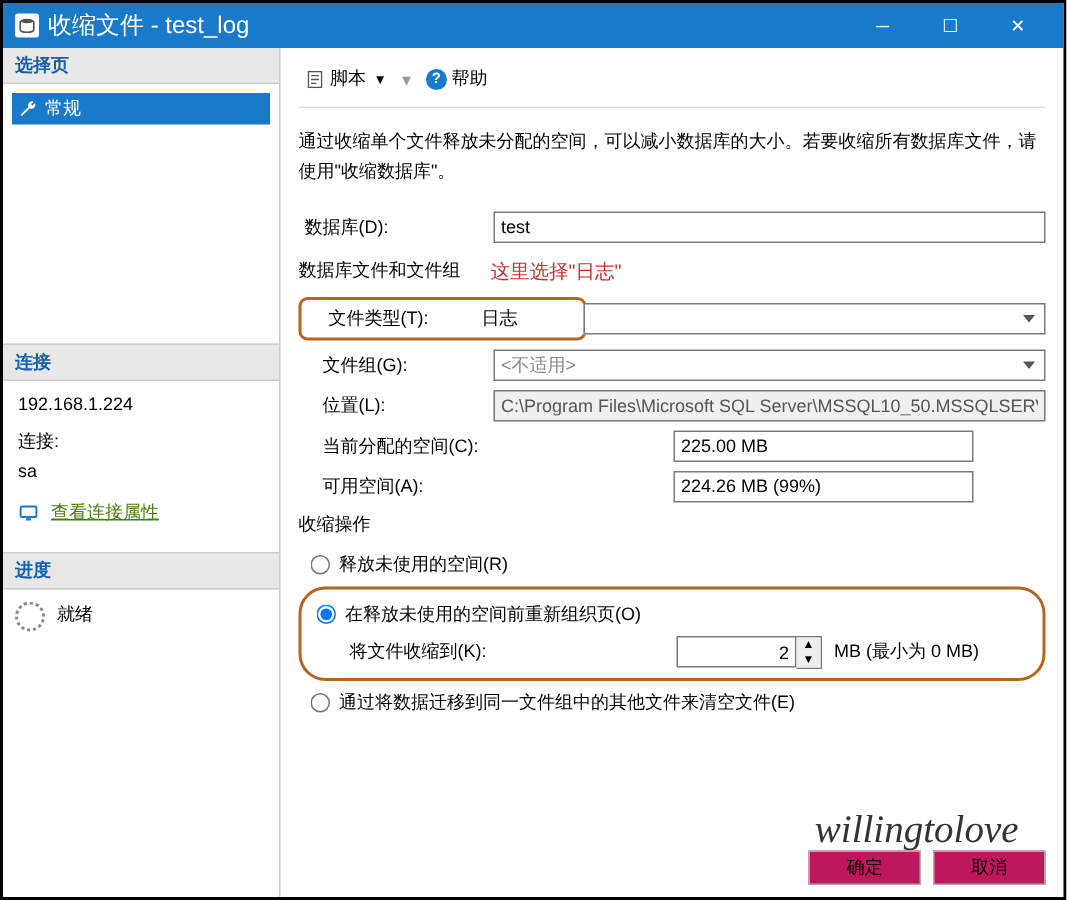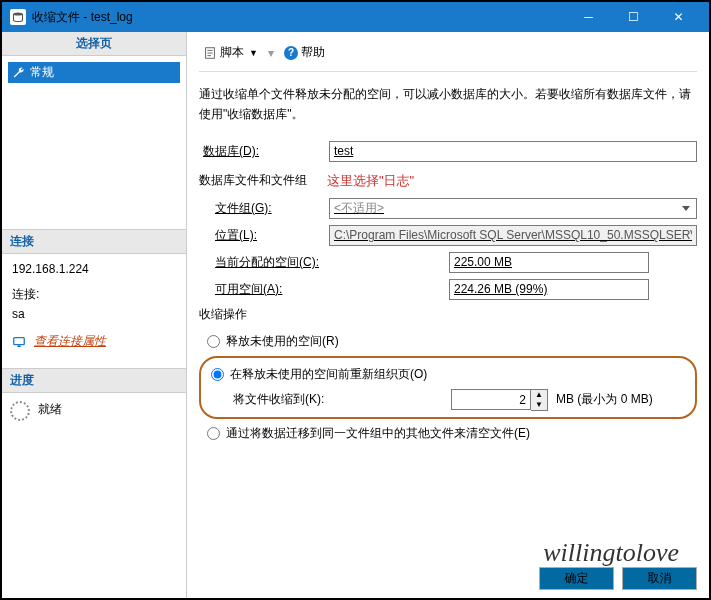--- a/index.html
+++ b/index.html
@@ -1,66 +1,66 @@
 <!DOCTYPE html>
 <html><head>
 <meta charset="utf-8">
 <style>
 * { box-sizing: border-box; margin: 0; padding: 0; font-family: "Microsoft YaHei", "SimSun", sans-serif; font-size: 12px; }
 body { background: #fff; }
 .window { width: 711px; height: 600px; border: 2px solid #000; position: relative; background: #fff; }
 .titlebar { height: 30px; background: #1979ca; color: #fff; display: flex; align-items: center; padding: 0 8px; }
 .titlebar-icon { width: 16px; height: 16px; margin-right: 6px; background: #fff; border-radius: 2px; display: flex; align-items: center; justify-content: center; }
 .titlebar-icon svg { width: 12px; height: 12px; }
-.titlebar-title { flex: 1; color: #000000; font-size: 12px; }
+.titlebar-title { flex: 1; color: #ffffff; font-size: 16px; }
 .titlebar-buttons { display: flex; gap: 0; }
 .titlebar-btn { width: 45px; height: 30px; display: flex; align-items: center; justify-content: center; color: #fff; cursor: pointer; }
 .content { display: flex; height: calc(100% - 30px); }
 .sidebar { width: 185px; background: #fff; border-right: 1px solid #ccc; display: flex; flex-direction: column; }
 .side-section-header { background: #e8e8e8; border-top: 1px solid #ccc; border-bottom: 1px solid #ccc; padding: 3px 8px; font-weight: bold; color: #1560a8; }
-.side-section-header:first-child { border-top: none; text-align: center; }
+.side-section-header:first-child { border-top: none; }
 .side-body { padding: 6px; }
 .side-item { display: flex; align-items: center; gap: 4px; padding: 2px 4px; }
 .side-item.selected { background: #1979ca; color: #fff; align-items: center; }
 .wrench-icon { width: 14px; height: 14px; }
 .side-label { font-size: 12px; }
-.side-link { color: #c2410c; text-decoration: underline; cursor: pointer; padding-left: 4px; font-style: italic; }
+.side-link { color: #4d7c0f; text-decoration: underline; cursor: pointer; padding-left: 4px; }
 .side-kv { padding: 2px 4px; font-size: 12px; }
 .side-spacer { flex: 0 0 140px; }
 .side-conn-spacer { flex: 0 0 10px; }
 .side-progress { flex: 1; padding: 8px; display:flex; align-items:flex-start; gap:8px;}
 .spinner { width: 20px; height: 20px; border: 2px dotted #888; border-radius: 50%; }
 .main { flex: 1; display: flex; flex-direction: column; padding: 8px 12px; position: relative; }
 .toolbar { display: flex; align-items: center; gap: 6px; padding: 2px 0 8px 0; border-bottom: 1px solid #ddd; }
 .tb-btn { display: flex; align-items: center; gap: 3px; cursor: pointer; padding: 2px 4px; }
 .tb-sep { color: #999; }
 .help-icon { width: 14px; height: 14px; background: #1979ca; color: #fff; border-radius: 50%; display: flex; align-items: center; justify-content: center; font-size: 10px; font-weight: bold; }
 .desc { padding: 12px 0 16px 0; line-height: 1.7; }
-.form-row { display: flex; align-items: center; margin-bottom: 6px; text-decoration: underline; }
+.form-row { display: flex; align-items: center; margin-bottom: 6px; }
 .form-label { width: 130px; padding-left: 4px; }
 .form-label.indent { padding-left: 16px; }
 .form-input { flex: 1; border: 1px solid #7a7a7a; padding: 2px 4px; height: 21px; background: #fff; }
 .form-input.readonly { background: #f0f0f0; color: #555; }
 .form-select { flex: 1; border: 1px solid #7a7a7a; padding: 1px 4px; height: 21px; background: #fff; position: relative; }
 .form-select::after { content: ""; position: absolute; right: 6px; top: 7px; border-left: 4px solid transparent; border-right: 4px solid transparent; border-top: 5px solid #555; }
 .section-title { margin: 4px 0 8px 0; display:flex; align-items:center; gap:20px;}
 .annotation { color: #c9302c; font-size: 13px; }
 .highlight-box { border: 2px solid #b5651d; border-radius: 6px; padding: 2px; }
 .val-box { width: 200px; border: 1px solid #7a7a7a; padding: 2px 4px; height: 21px; background: #fff; }
 .shrink-section { }
 .radio-row { display: flex; align-items: center; padding: 4px 8px; gap: 6px; }
 .radio-row input[type=radio]{ margin:0;}
 .shrink-group { border: 2px solid #b5651d; border-radius: 18px; padding: 4px 10px 6px 10px; margin: 2px 0; }
 .shrink-inner { display: flex; align-items: center; padding: 2px 0 0 22px; gap: 8px; }
 .spin { display: flex; align-items: center; }
 .spin input { width: 80px; text-align: right; border: 1px solid #7a7a7a; height: 21px; padding: 2px 4px; }
 .spin-btns { display: flex; flex-direction: column; border: 1px solid #7a7a7a; border-left: none; }
 .spin-btn { width: 16px; height: 10px; background: #eee; display:flex; align-items:center; justify-content:center; font-size:8px; cursor:pointer; line-height:1;}
 .footer { position: absolute; bottom: 8px; right: 12px; display: flex; gap: 8px; align-items:center;}
-.btn { width: 75px; height: 23px; border: 1px solid #adadad; background: #0369a1; cursor: pointer; }
+.btn { width: 75px; height: 23px; border: 1px solid #adadad; background: #be185d; cursor: pointer; }
 .watermark { position: absolute; bottom: 30px; right: 30px; font-family: cursive; font-size: 26px; color: #333; font-style: italic; pointer-events: none; }
 .dropdown-icon{ margin-left:2px; font-size:9px;}
 </style>
 </head>
 <body>
 
 <div class="window">
   <div class="titlebar">
     <span class="titlebar-icon">
       <svg viewBox="0 0 16 16">
@@ -131,20 +131,27 @@
       <div class="form-row">
         <span class="form-label">数据库(D):</span>
         <input class="form-input" value="test" style="">
       </div>
 
       <div class="section-title">
         <span>数据库文件和文件组</span>
         <span class="annotation">这里选择"日志"</span>
       </div>
 
+      <div class="form-row">
+        <span class="highlight-box" style="display:flex;align-items:center;">
+          <span class="form-label indent" style="width:114px">文件类型(T):</span>
+          <span style="width:70px;padding:2px 4px">日志</span>
+        </span>
+        <div class="form-select" style="margin-left:-2px"></div>
+      </div>
 
       <div class="form-row">
         <span class="form-label indent">文件组(G):</span>
         <div class="form-select"><span style="color:#888">&lt;不适用&gt;</span></div>
       </div>
 
 
       <div class="form-row">
         <span class="form-label indent">位置(L):</span>
         <input class="form-input readonly" readonly="" value="C:\Program Files\Microsoft SQL Server\MSSQL10_50.MSSQLSERVER" style="">

